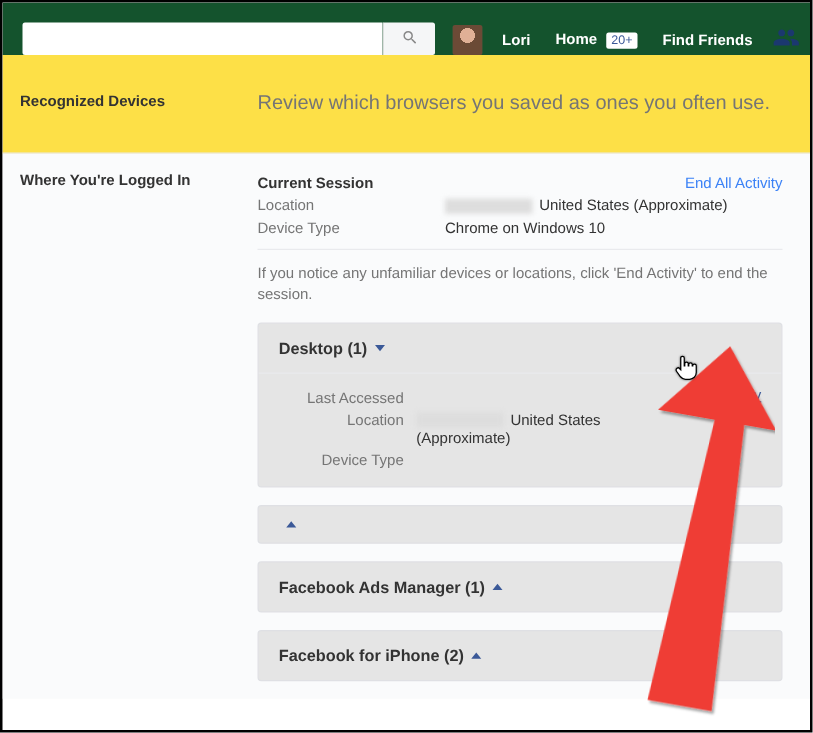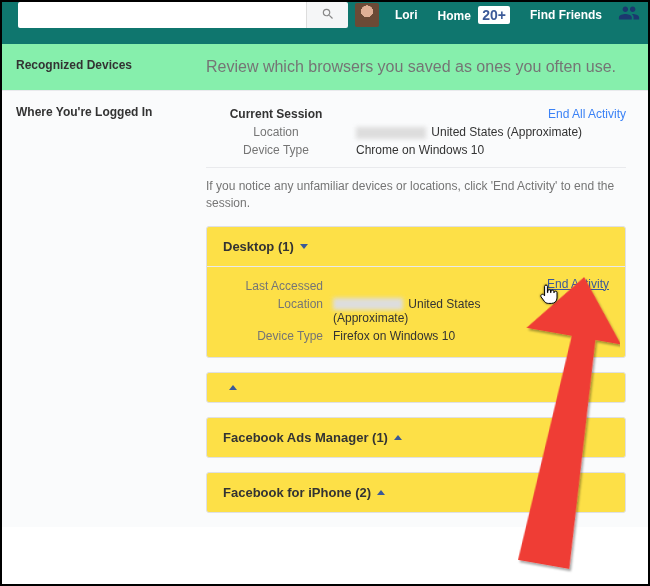--- a/index.html
+++ b/index.html
@@ -10,24 +10,24 @@
       background: #fff;
       width: 650px;
       height: 586px;
       overflow: hidden;
       border: 2px solid #000;
       position: relative;
     }
 
     
     .header-bar {
-      background: #0f766e;
+      background: #14532d;
       height: 42px;
       display: flex;
-      align-items: flex-start;
+      align-items: flex-end;
       padding: 0 8px 0 16px;
     }
     .search-wrap {
       display: flex;
       align-items: stretch;
       height: 26px;
     }
     .search-input {
       width: 288px;
       height: 26px;
@@ -63,34 +63,34 @@
       background: #7a5c4a;
       border-radius: 2px;
       margin-right: 6px;
       background-image: radial-gradient(circle at 50% 35%, #e0b096 30%, #6b4a36 31%);
     }
     .hdr-link { color: #fff; text-decoration: none; margin: 0 10px; font-weight: bold; cursor: pointer; }
     .badge {
       display: inline-block;
       background: #fff;
       color: #3b5998;
-      font-weight: bold;
+      font-weight: normal;
       border-radius: 2px;
       padding: 1px 4px;
       margin-left: 4px;
-      font-size: 14px;
+      font-size: 10px;
     }
     .friends-icon svg { fill: #1b386f; }
 
     
     .section-row {
       display: flex;
       border-bottom: 1px solid #e9eaed;
-      padding: 14px 14px;
-      background: #86efac;
+      padding: 30px 14px;
+      background: #fde047;
     }
     .section-label {
       width: 190px;
       font-weight: bold;
       color: #333;
       font-size: 12px;
     }
     .section-desc {
       color: #757575;
       font-size: 16px;
@@ -112,21 +112,21 @@
       padding-right: 22px;
     }
 
     .kv-row {
       display: flex;
       padding: 2px 0;
       font-size: 12px;
     }
     .kv-label {
       width: 150px;
-      text-align: center;
+      text-align: left;
       color: #757575;
       padding-right: 10px;
     }
     .kv-label.bold { font-weight: bold; color: #333; }
     .kv-val { flex: 1; color: #333; }
     .blur {
       display: inline-block;
       width: 70px;
       height: 12px;
       background: #ddd;
@@ -142,21 +142,21 @@
     }
     hr.sep { border: none; border-top: 1px solid #e9eaed; margin: 8px 0 10px 0; }
     .notice {
       color: #757575;
       font-size: 12px;
       line-height: 1.4;
       margin-bottom: 14px;
     }
 
     .card {
-      background: #fde047;
+      background: #e5e5e5;
       border: 1px solid #dfe0e4;
       border-radius: 3px;
       margin-bottom: 14px;
     }
     .card-header {
       padding: 12px 16px;
       font-weight: bold;
       color: #333;
       font-size: 13px;
       cursor: pointer;
@@ -280,21 +280,20 @@
         <a class="end-activity">End Activity</a>
         <div class="kv2-row">
           <div class="kv2-label">Last Accessed</div>
         </div>
         <div class="kv2-row">
           <div class="kv2-label">Location</div>
           <div class="kv2-val"><span class="blur"></span> <span>United States (Approximate)</span></div>
         </div>
         <div class="kv2-row">
           <div class="kv2-label">Device Type</div>
-          <div class="kv2-val">Firefox on Windows 10</div>
         </div>
       </div>
     </div>
 
     <div class="card">
       <div class="card-header">
         <span class="tri up"></span>
       </div>
     </div>
     <div class="card">

